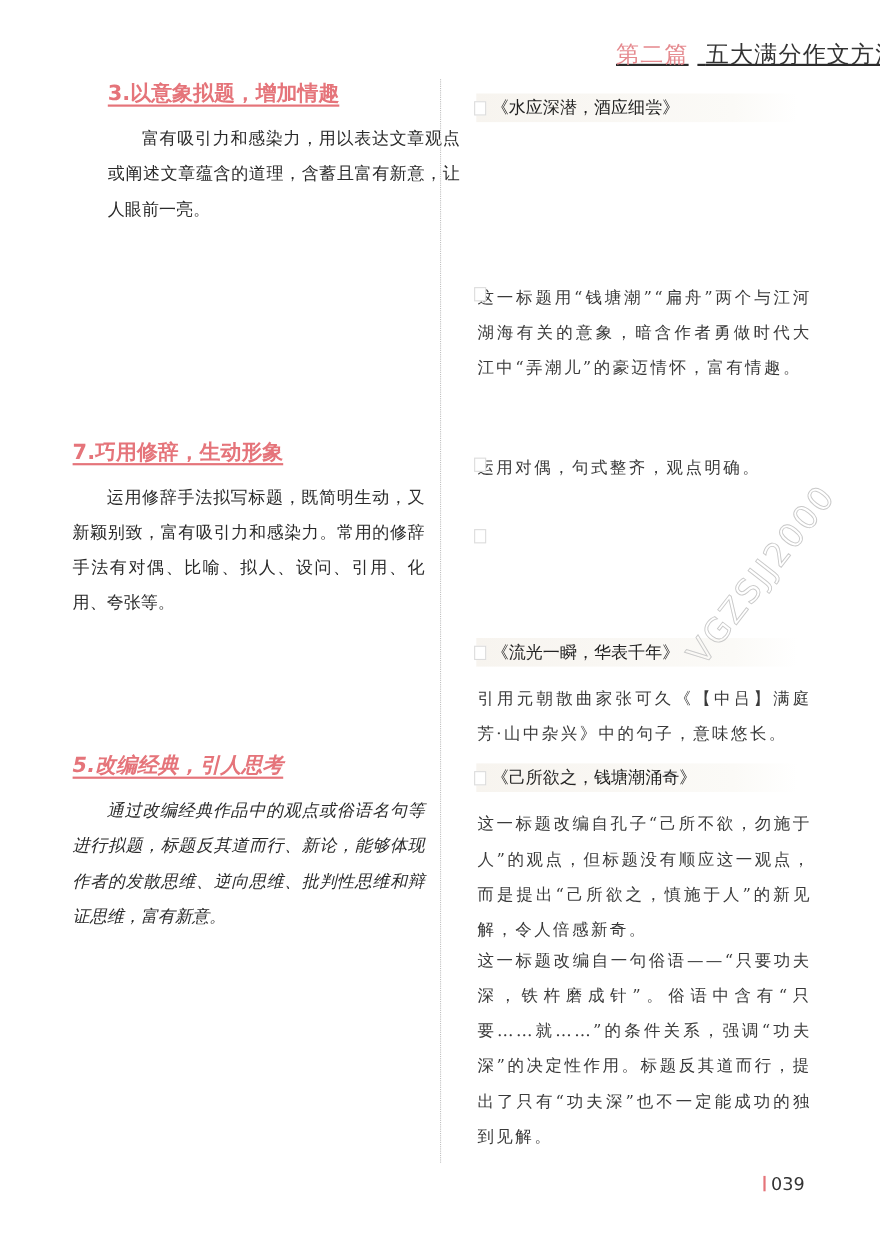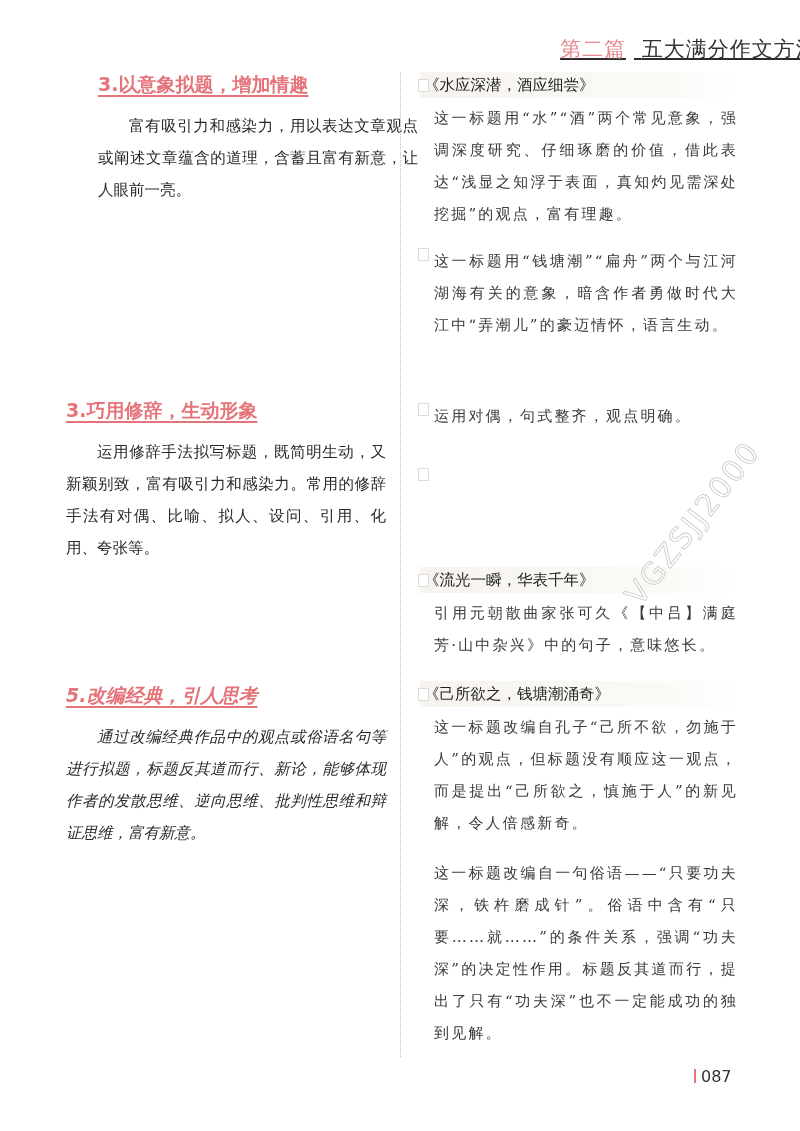--- a/index.html
+++ b/index.html
@@ -33,21 +33,21 @@
   }
 
   .divider {
     position: absolute; left: 400px; top: 72px; height: 985px;
     border-left: 1px dotted #bfbfbf;
   }
 
   .col-right { position: absolute; left: 420px; width: 318px; }
   .ex-title {
     position: relative;
-    font-size: 15.5px; color: #222; margin: 0; padding-left: 4px;
+    font-size: 15.5px; color: #222; margin: 13px; padding-left: 14px;
     line-height: 26px;
     background: linear-gradient(to right, #f7f4ef 0%, #fbfaf7 80%, #ffffff 100%);
     white-space: nowrap;
   }
   .ex-title .box {
     position: absolute; left: -2px; top: 7px;
     width: 9px; height: 11px; border: 1px solid #dcdcdc; background: #fff;
   }
   .ex-body {
     font-size: 15px; line-height: 32px; margin: 4px 0 10px 14px;
@@ -79,39 +79,38 @@
   <span class="part">第二篇</span>
   <span class="chapter">五大满分作文方法</span>
 </div>
 
 <div class="col-left" style="top:72px;margin-left:32px;">
   <h2 class="sec-title">3.以意象拟题，增加情趣</h2>
   <p class="sec-body">富有吸引力和感染力，用以表达文章观点或阐述文章蕴含的道理，含蓄且富有新意，让人眼前一亮。</p>
 </div>
 
 <div class="col-left" style="top:398px;">
-  <h2 class="sec-title">3.巧用修辞，生动形象</h2>
+  <h2 class="sec-title">7.巧用修辞，生动形象</h2>
   <p class="sec-body">运用修辞手法拟写标题，既简明生动，又新颖别致，富有吸引力和感染力。常用的修辞手法有对偶、比喻、拟人、设问、引用、化用、夸张等。</p>
 </div>
 
 <div class="col-left" style="top:683px;font-style:italic;">
   <h2 class="sec-title">5.改编经典，引人思考</h2>
   <p class="sec-body">通过改编经典作品中的观点或俗语名句等进行拟题，标题反其道而行、新论，能够体现作者的发散思维、逆向思维、批判性思维和辩证思维，富有新意。</p>
 </div>
 
 <div class="divider"></div>
 
 <div class="col-right" style="top:72px;">
   <p class="ex-title"><span class="box"></span><span>《水应深潜，酒应细尝》</span></p>
-  <p class="ex-body">这一标题用“水”“酒”两个常见意象，强调深度研究、仔细琢磨的价值，借此表达“浅显之知浮于表面，真知灼见需深处挖掘”的观点，富有理趣。</p>
 </div>
 
 <div class="col-right" style="top:241px;">
   <p class="ex-title"><span class="box"></span></p>
-  <p class="ex-body">这一标题用“钱塘潮”“扁舟”两个与江河湖海有关的意象，暗含作者勇做时代大江中“弄潮儿”的豪迈情怀，语言生动。</p>
+  <p class="ex-body">这一标题用“钱塘潮”“扁舟”两个与江河湖海有关的意象，暗含作者勇做时代大江中“弄潮儿”的豪迈情怀，富有情趣。</p>
 </div>
 
 <div class="col-right" style="top:396px;">
   <p class="ex-title"><span class="box"></span></p>
   <p class="ex-body">运用对偶，句式整齐，观点明确。</p>
 </div>
 
 <div class="col-right" style="top:461px;">
   <p class="ex-title"><span class="box"></span></p>
 </div>
@@ -126,14 +125,14 @@
   <p class="ex-body">这一标题改编自孔子“己所不欲，勿施于人”的观点，但标题没有顺应这一观点，而是提出“己所欲之，慎施于人”的新见解，令人倍感新奇。</p>
 </div>
 
 <div class="col-right" style="top:853px;">
   <p class="ex-body">这一标题改编自一句俗语——“只要功夫深，铁杵磨成针”。俗语中含有“只要……就……”的条件关系，强调“功夫深”的决定性作用。标题反其道而行，提出了只有“功夫深”也不一定能成功的独到见解。</p>
 </div>
 
 <div class="watermark">VGZSJJ2000</div>
 
 <div class="page-num">
-  <span class="bar"></span><span>087</span>
+  <span class="bar"></span><span>039</span>
 </div>
 
 </body></html>

